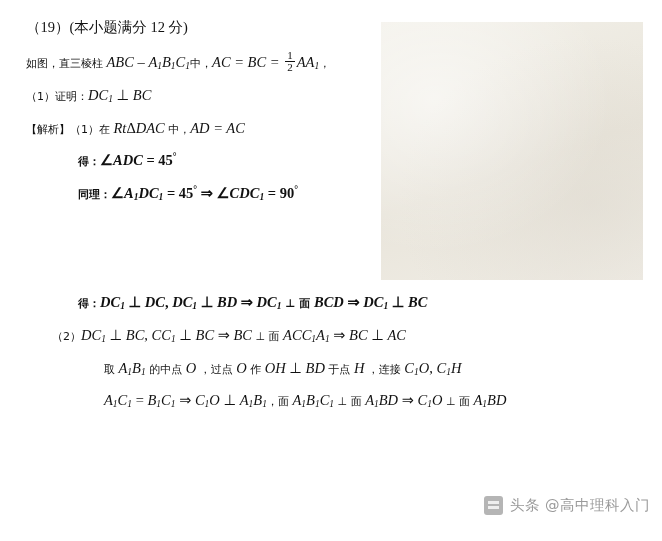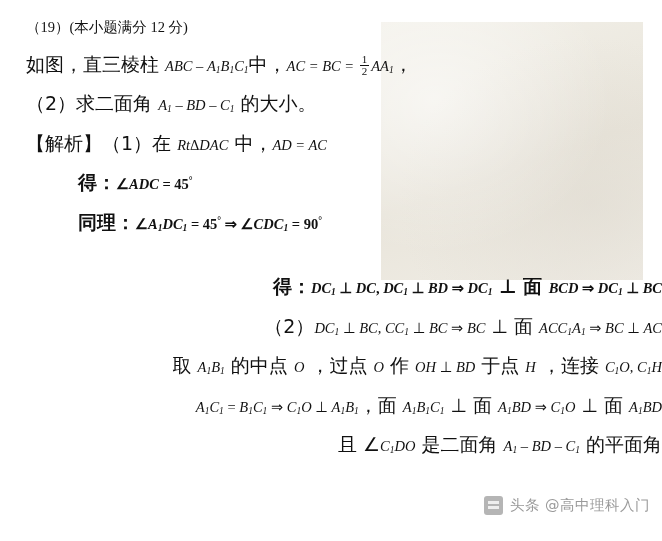--- a/index.html
+++ b/index.html
@@ -55,31 +55,30 @@
     display: inline-block;
     vertical-align: -0.42em;
     text-align: center;
     font-size: 11px;
     line-height: 1.05;
     margin: 0 2px;
   }
   .frac .num { display: block; padding: 0 2px; }
   .frac .den { display: block; border-top: 1px solid #111; padding: 0 2px; }
   .bold { font-weight: normal; }
-  .cjk { font-family: "DejaVu Sans", sans-serif; font-size: 19px; }
+  .cjk { font-family: "DejaVu Sans", sans-serif; font-size: 11px; }
 
   
   .wide-block {
     position: absolute;
     left: 0;
-    top: 272px;
+    top: 292px;
     width: 662px;
     padding-left: 26px;
     box-sizing: border-box;
-    text-align: right;
   }
 
   
   .figure {
     position: absolute;
     left: 381px;
     top: 22px;
     width: 262px;
     height: 258px;
     background: #efece4;
@@ -166,34 +165,33 @@
         <text x="210" y="221">B</text>
         <text x="34" y="253">A</text>
       </g>
     </svg>
   </div>
 
   <div class="text-col">
     <div class="line">（19）(本小题满分 12 分)</div>
     <div id="upper-lines">
         <div class="line"><span class="cjk">如图，直三棱柱 </span><span class="it">ABC</span><span> – </span><span class="it">A</span><span class="sub">1</span><span class="it">B</span><span class="sub">1</span><span class="it">C</span><span class="sub">1</span><span class="cjk">中，</span><span class="it">AC = BC = </span><span class="frac"><span class="num">1</span><span class="den">2</span></span><span class="it">AA</span><span class="sub">1</span><span class="cjk">，</span></div>
-        <div class="line"><span class="cjk">（2）求二面角 </span><span class="it">A</span><span class="sub">1</span><span> – </span><span class="it">BD</span><span> – </span><span class="it">C</span><span class="sub">1</span><span class="cjk"> 的大小。</span></div>
+        <div class="line"><span class="cjk">（1）证明：</span><span class="it">DC</span><span class="sub">1</span><span> ⊥ </span><span class="it">BC</span></div>
         <div class="line"><span class="cjk bold">【解析】</span><span class="cjk">（1）在 </span><span class="it">Rt</span><span>Δ</span><span class="it">DAC</span><span class="cjk"> 中，</span><span class="it">AD = AC</span></div>
         <div class="line indent2"><span class="cjk">得：</span><span>∠</span><span class="it">ADC</span><span> = 45</span><span class="sup">°</span></div>
         <div class="line indent2"><span class="cjk">同理：</span><span>∠</span><span class="it">A</span><span class="sub">1</span><span class="it">DC</span><span class="sub">1</span><span> = 45</span><span class="sup">°</span><span> ⇒ ∠</span><span class="it">CDC</span><span class="sub">1</span><span> = 90</span><span class="sup">°</span></div>
       </div>
   </div>
 
   <div class="wide-block">
     <div id="lower-lines">
         <div class="line indent2"><span class="cjk">得：</span><span class="it">DC</span><span class="sub">1</span><span> ⊥ </span><span class="it">DC</span><span>, </span><span class="it">DC</span><span class="sub">1</span><span> ⊥ </span><span class="it">BD</span><span> ⇒ </span><span class="it">DC</span><span class="sub">1</span><span class="cjk"> ⊥ 面 </span><span class="it">BCD</span><span> ⇒ </span><span class="it">DC</span><span class="sub">1</span><span> ⊥ </span><span class="it">BC</span></div>
         <div class="line indent1"><span class="cjk">（2）</span><span class="it">DC</span><span class="sub">1</span><span> ⊥ </span><span class="it">BC</span><span>, </span><span class="it">CC</span><span class="sub">1</span><span> ⊥ </span><span class="it">BC</span><span> ⇒ </span><span class="it">BC</span><span class="cjk"> ⊥ 面 </span><span class="it">ACC</span><span class="sub">1</span><span class="it">A</span><span class="sub">1</span><span> ⇒ </span><span class="it">BC</span><span> ⊥ </span><span class="it">AC</span></div>
         <div class="line indent3"><span class="cjk">取 </span><span class="it">A</span><span class="sub">1</span><span class="it">B</span><span class="sub">1</span><span class="cjk"> 的中点 </span><span class="it">O</span><span class="cjk"> ，过点 </span><span class="it">O</span><span class="cjk"> 作 </span><span class="it">OH</span><span> ⊥ </span><span class="it">BD</span><span class="cjk"> 于点 </span><span class="it">H</span><span class="cjk"> ，连接 </span><span class="it">C</span><span class="sub">1</span><span class="it">O</span><span>, </span><span class="it">C</span><span class="sub">1</span><span class="it">H</span></div>
         <div class="line indent3"><span class="it">A</span><span class="sub">1</span><span class="it">C</span><span class="sub">1</span><span> = </span><span class="it">B</span><span class="sub">1</span><span class="it">C</span><span class="sub">1</span><span> ⇒ </span><span class="it">C</span><span class="sub">1</span><span class="it">O</span><span> ⊥ </span><span class="it">A</span><span class="sub">1</span><span class="it">B</span><span class="sub">1</span><span class="cjk">，面 </span><span class="it">A</span><span class="sub">1</span><span class="it">B</span><span class="sub">1</span><span class="it">C</span><span class="sub">1</span><span class="cjk"> ⊥ 面 </span><span class="it">A</span><span class="sub">1</span><span class="it">BD</span><span> ⇒ </span><span class="it">C</span><span class="sub">1</span><span class="it">O</span><span class="cjk"> ⊥ 面 </span><span class="it">A</span><span class="sub">1</span><span class="it">BD</span></div>
-        <div class="line indent3"><span class="cjk">且 ∠</span><span class="it">C</span><span class="sub">1</span><span class="it">DO</span><span class="cjk"> 是二面角 </span><span class="it">A</span><span class="sub">1</span><span> – </span><span class="it">BD</span><span> – </span><span class="it">C</span><span class="sub">1</span><span class="cjk"> 的平面角</span></div>
       </div>
   </div>
 
   <div class="watermark">
     <span class="wm-logo"></span>
     <span>头条 @高中理科入门</span>
   </div>
 
 </div>
 

